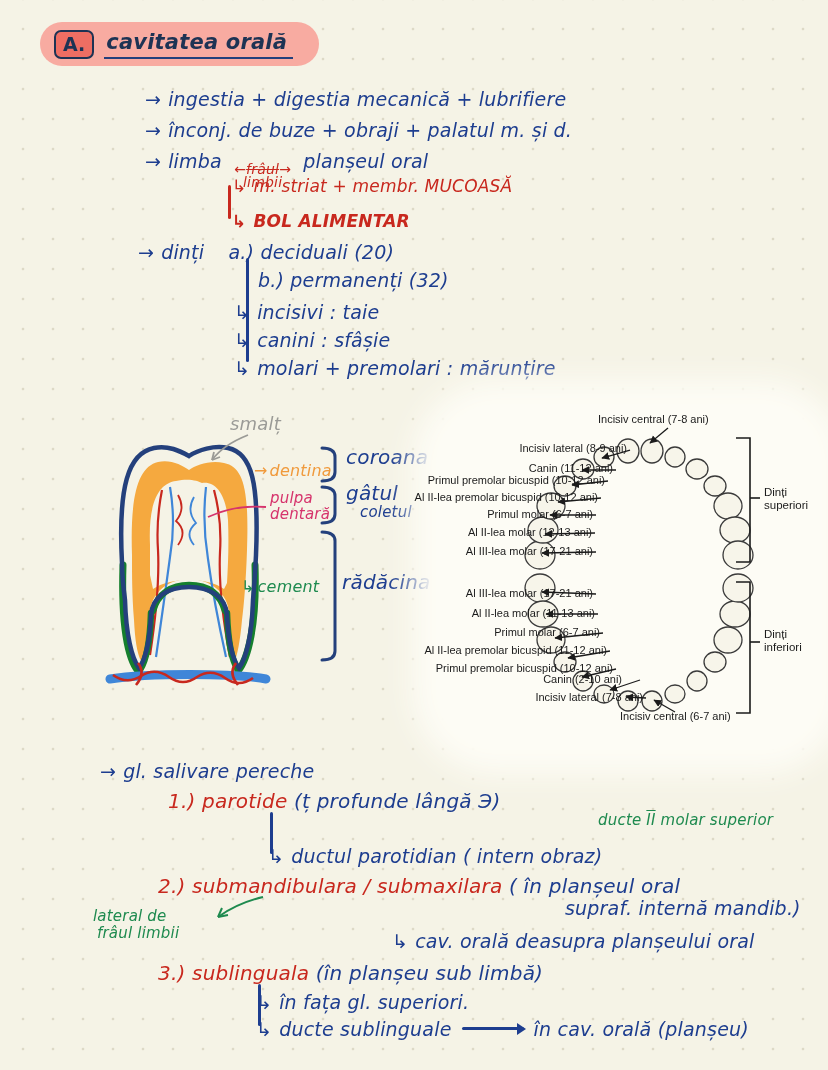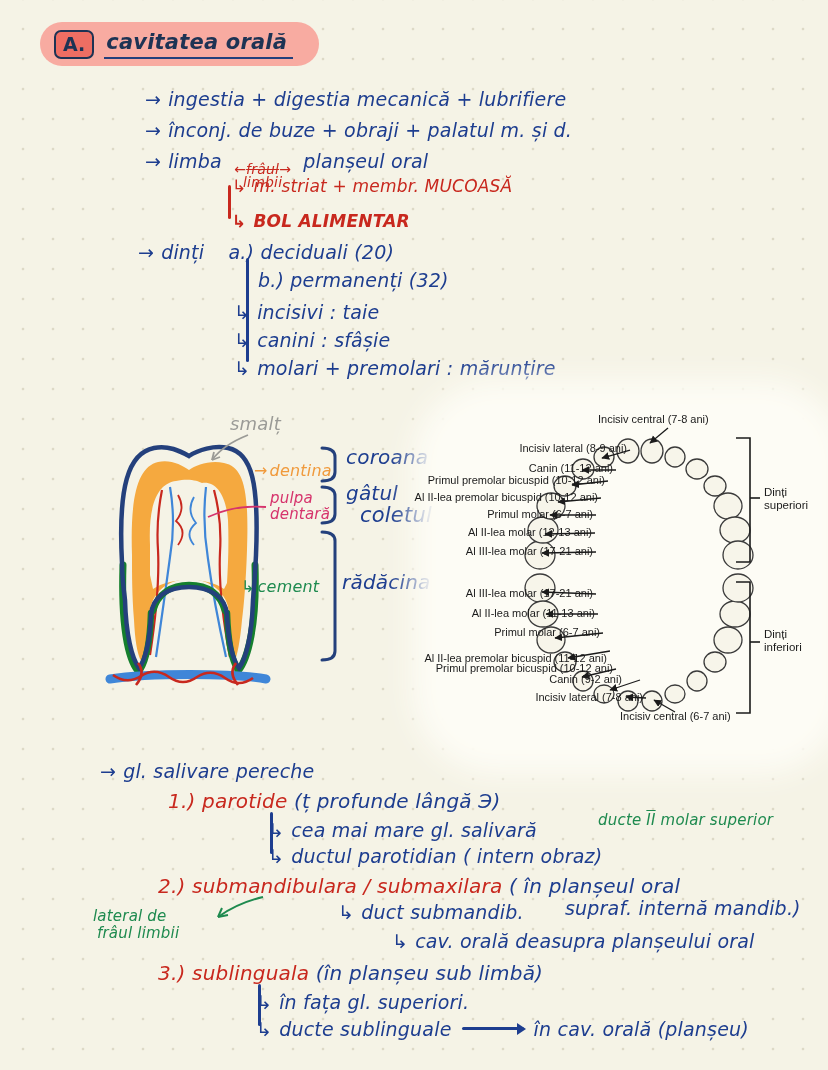--- a/index.html
+++ b/index.html
@@ -142,21 +142,21 @@
     </svg>
     <div class="tlabel hw gray" style="left:172px;top:-2px;font-size:18px">smalț</div>
     <div class="tlabel hw orange" style="left:196px;top:46px;font-size:16px"><span class="ar" style="margin-right:2px">→</span><span>dentina</span></div>
     <div class="tlabel hw pink" style="left:212px;top:75px;font-size:15px;line-height:16px">
       <div>pulpa</div>
       <div>dentară</div>
     </div>
     <div class="tlabel hw green" style="left:183px;top:162px;font-size:16px"><span class="ar" style="margin-right:3px">↳</span><span>cement</span></div>
     <div class="tlabel hw" style="left:288px;top:30px;font-size:20px">coroana</div>
     <div class="tlabel hw" style="left:288px;top:66px;font-size:20px">gâtul</div>
-    <div class="tlabel hw" style="left:302px;top:88px;font-size:21px">coletul</div>
+    <div class="tlabel hw" style="left:302px;top:88px;font-size:15px">coletul</div>
     <div class="tlabel hw" style="left:284px;top:155px;font-size:20px">rădăcina</div>
   </div>
 
   <div class="blob"></div>
 
   <div class="arch">
     <svg width="400" height="340" viewBox="0 0 400 340">
       <defs>
         <marker id="ah" markerWidth="7" markerHeight="7" refX="5.5" refY="3" orient="auto">
           <path d="M0,0 L6,3 L0,6 Z" fill="#1b1b1b"></path>
@@ -231,41 +231,38 @@
     <div class="alabel" style="right:217px;top:52px">Canin (11-12 ani)</div>
     <div class="alabel" style="right:225px;top:64px">Primul premolar bicuspid (10-12 ani)</div>
     <div class="alabel" style="right:232px;top:81px">Al II-lea premolar bicuspid (10-12 ani)</div>
     <div class="alabel" style="right:237px;top:98px">Primul molar (6-7 ani)</div>
     <div class="alabel" style="right:238px;top:116px">Al II-lea molar (12-13 ani)</div>
     <div class="alabel" style="right:237px;top:135px">Al III-lea molar (17-21 ani)</div>
     <div class="blabel" style="left:334px;top:76px">Dinți superiori</div>
     <div class="alabel" style="right:237px;top:177px">Al III-lea molar (17-21 ani)</div>
     <div class="alabel" style="right:235px;top:197px">Al II-lea molar (11-13 ani)</div>
     <div class="alabel" style="right:230px;top:216px">Primul molar (6-7 ani)</div>
-    <div class="alabel" style="right:223px;top:242px">Al II-lea premolar bicuspid (11-12 ani)</div>
+    <div class="alabel" style="right:223px;top:234px">Al II-lea premolar bicuspid (11-12 ani)</div>
     <div class="alabel" style="right:217px;top:252px">Primul premolar bicuspid (10-12 ani)</div>
-    <div class="alabel" style="right:208px;top:263px">Canin (9-2 ani)</div>
+    <div class="alabel" style="right:208px;top:263px">Canin (2-10 ani)</div>
     <div class="alabel" style="right:187px;top:281px">Incisiv lateral (7-8 ani)</div>
     <div class="alabel" style="left:190px;top:300px">Incisiv central (6-7 ani)</div>
     <div class="blabel" style="left:334px;top:218px">Dinți inferiori</div>
   </div>
 
   <div class="pos hw" style="left:100px;top:760px">
     <span class="ar">→</span><span>gl. salivare pereche</span>
   </div>
 
   <div class="pos hw" style="left:168px;top:789px;font-size:20px">
     <span class="red">1.)</span>
     <span class="red">parotide</span>
     <span>(ț profunde lângă Э)</span>
   </div>
   <div class="vline" style="left:270px;top:812px;height:42px"></div>
-  <div class="pos hw" style="left:268px;top:819px">
-    <span class="ar">↳</span><span>cea mai mare gl. salivară</span>
-  </div>
   <div class="pos hw" style="left:268px;top:845px">
     <span class="ar">↳</span><span>ductul parotidian ( intern obraz)</span>
   </div>
   <div class="pos hw green ann-green" style="left:598px;top:812px">
     <span>ducte</span>
     <span class="overline">II</span>
     <span>molar superior</span>
   </div>
 
   <div class="pos hw" style="left:158px;top:874px;font-size:20px">
@@ -277,23 +274,20 @@
     <span>supraf. internă mandib.)</span>
   </div>
   <div class="pos hw green ann-green" style="left:93px;top:908px">
     <div>lateral de</div>
     <div style="margin-left:4px">frâul limbii</div>
   </div>
   <svg class="pos" style="left:208px;top:893px" width="60" height="32">
     <path d="M55,4 C38,8 24,14 10,24" fill="none" stroke="#1e8a4f" stroke-width="2"></path>
     <path d="M10,24 l10,-2 M10,24 l4,-9" fill="none" stroke="#1e8a4f" stroke-width="2"></path>
   </svg>
-  <div class="pos hw" style="left:338px;top:901px">
-    <span class="ar">↳</span><span>duct submandib.</span>
-  </div>
   <div class="pos hw" style="left:392px;top:930px">
     <span class="ar">↳</span><span>cav. orală deasupra planșeului oral</span>
   </div>
 
   <div class="pos hw" style="left:158px;top:961px;font-size:20px">
     <span class="red">3.)</span>
     <span class="red">sublinguala</span>
     <span>(în planșeu sub limbă)</span>
   </div>
   <div class="vline" style="left:258px;top:984px;height:42px"></div>

